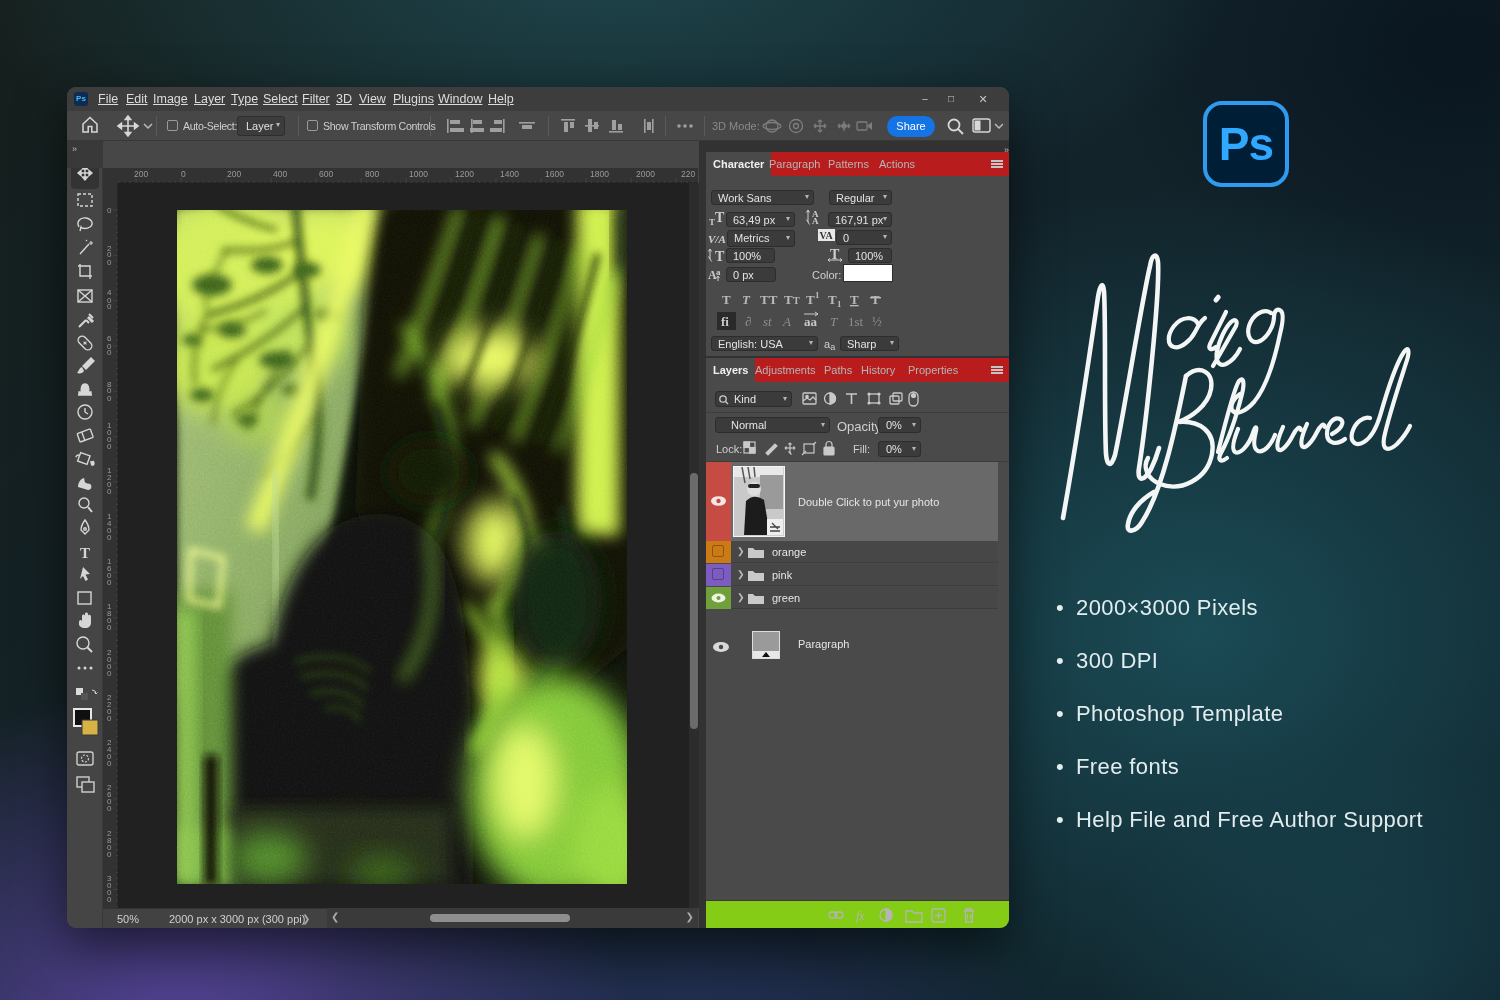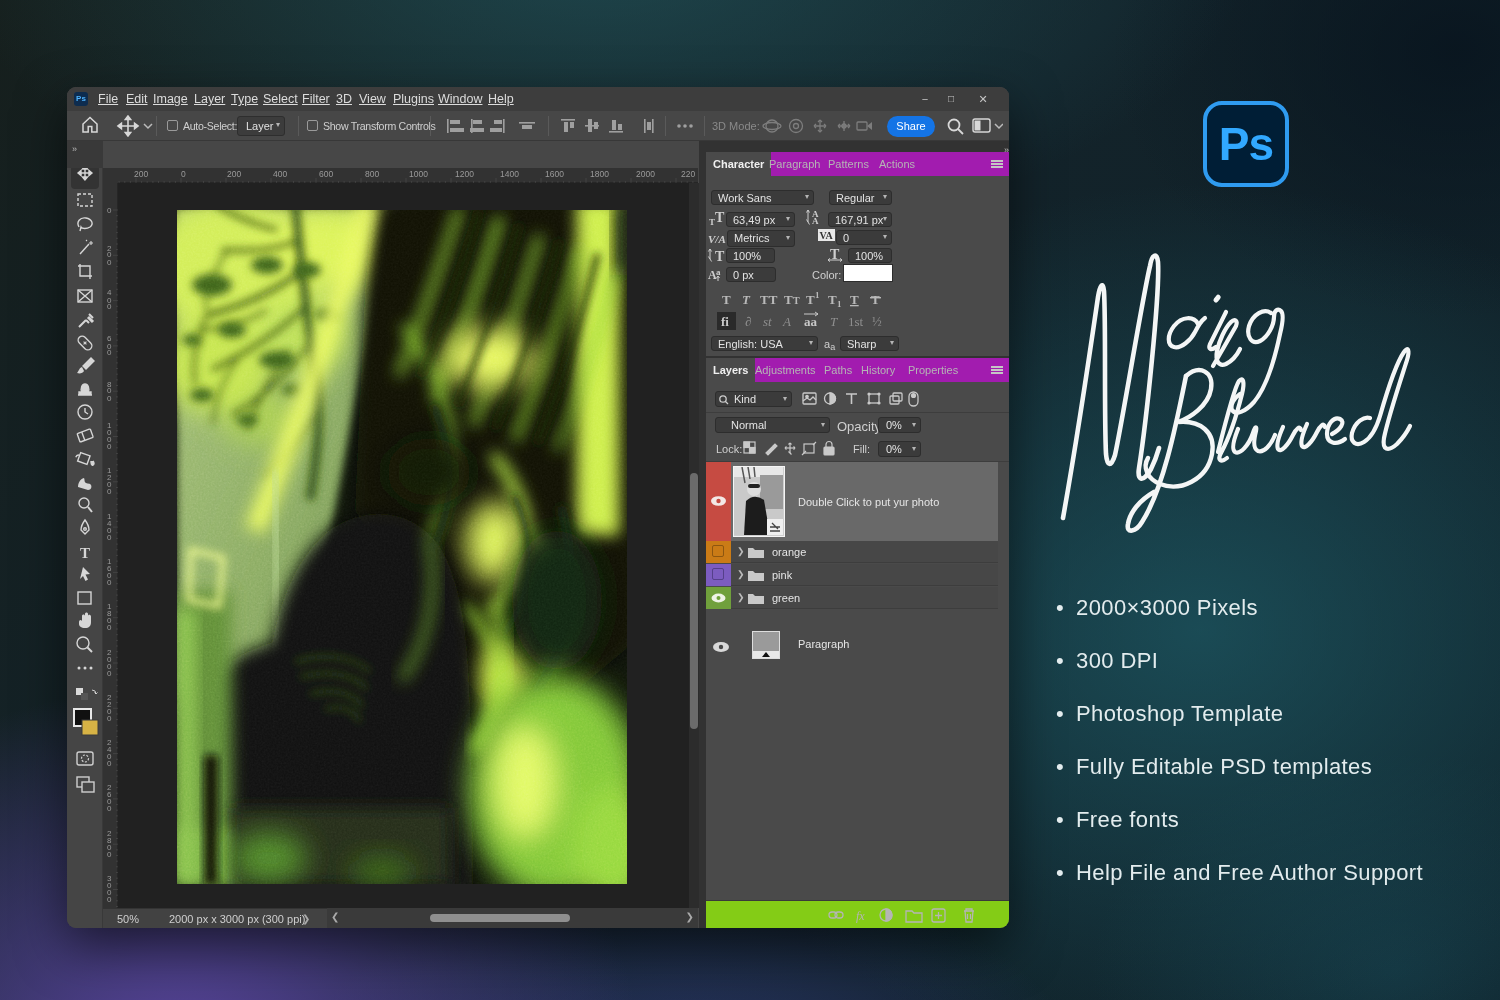--- a/index.html
+++ b/index.html
@@ -54,21 +54,21 @@
   #statusbar { position:absolute; left:36px; top:821px; width:595px; height:20px; background:#424242; color:#cfcfcf; font-size:11px; border-top:1px solid #333; }
   #hscrolltrack { position:absolute; left:260px; top:821px; width:371px; height:20px; background:#3a3a3a; }
   #hthumb { position:absolute; left:363px; top:827px; width:140px; height:8px; background:#8f8f8f; border-radius:4px; }
 
   
   #toolbar { position:absolute; left:0; top:54px; width:36px; height:787px; background:#454545; border-right:1px solid #393939; }
 
   
   #panels { position:absolute; left:632px; top:54px; width:310px; height:787px; background:#323232; }
   #ptop { position:absolute; left:7px; top:4px; width:303px; height:12px; color:#bbb; font-size:9px; text-align:right; }
-  .tabbar { position:absolute; left:7px; width:303px; height:24px; background:#a21caf; }
+  .tabbar { position:absolute; left:7px; width:303px; height:24px; background:#b91c1c; }
   .ptab { position:absolute; top:0; height:24px; line-height:24px; color:#b5b5b5; font-size:11px; padding:0 7px; white-space:nowrap; }
   .ptab.act { background:#4a4a4a; color:#f0f0f0; font-weight:bold; }
   .pbody { position:absolute; left:7px; width:303px; background:#4a4a4a; }
   .fld { position:absolute; background:#3b3b3b; border:1px solid #2d2d2d; border-radius:3px; color:#e3e3e3; font-size:11px; }
   .icolabel { position:absolute; color:#cfcfcf; font-size:12px; }
   .lname { position:absolute; color:#e5e5e5; font-size:11px; }
 
   
   #pslogo { position:absolute; left:1203px; top:101px; width:86px; height:86px; background:#001e36;
       border:4px solid #2f9bf0; border-radius:19px; color:#31a8ff; font-size:46px; font-weight:bold;
@@ -748,16 +748,15 @@
   <path d="M292 194 C300 190 306 182 300 179 C294 176 287 184 287 194 C287 203 296 206 305 199" stroke-width="4.2"></path>
 
   <path d="M330 178 C324 176 315 182 312 193 C310 202 316 207 324 202 C332 197 337 186 340 176 C348 148 357 122 364 112 C368 106 370 110 367 120 C360 142 348 178 344 198 C342 210 348 212 357 204 C362 199 367 192 370 186" stroke-width="4.2"></path>
 </svg>
 
 <div id="pslogo">Ps</div>
 <div id="bullets">
   <div><span class="b">•</span>2000×3000 Pixels</div>
   <div><span class="b">•</span>300 DPI</div>
   <div><span class="b">•</span>Photoshop Template</div>
-  <div><span class="b">•</span>Fully Editable PSD templates</div>
   <div><span class="b">•</span>Free fonts</div>
   <div><span class="b">•</span>Help File and Free Author Support</div>
 </div>
 
 </body></html>

